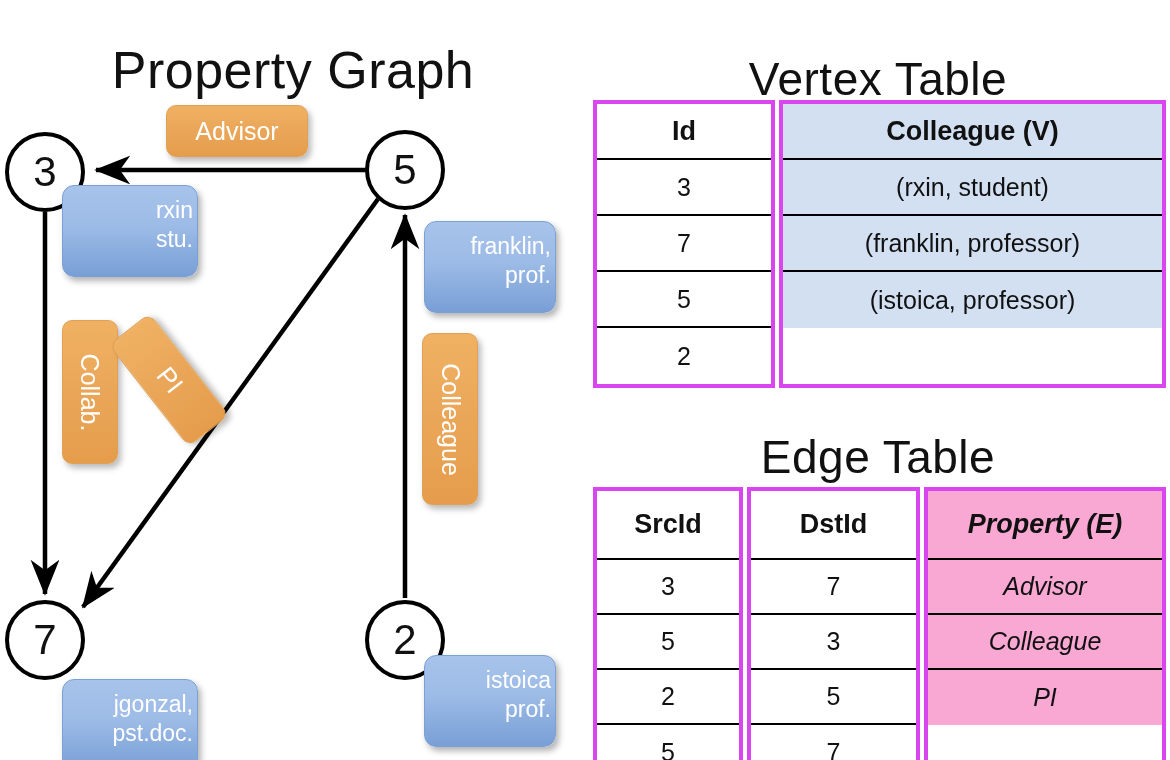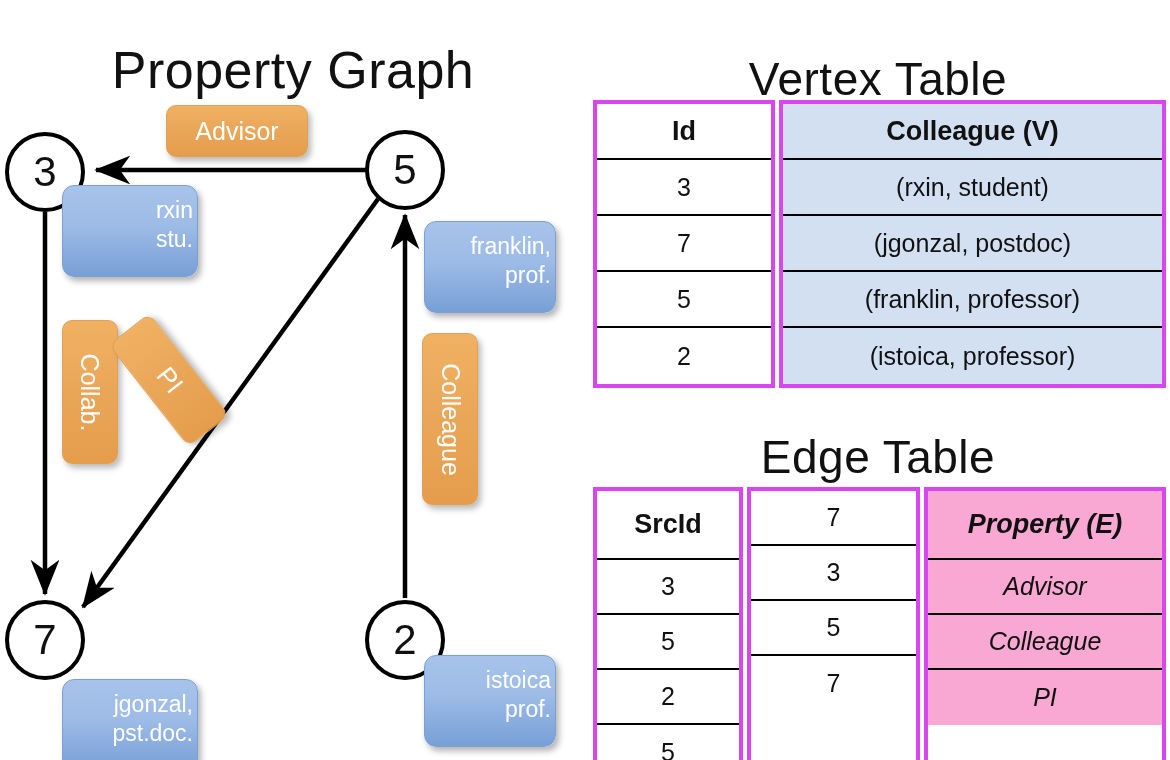--- a/index.html
+++ b/index.html
@@ -239,35 +239,35 @@
   <div class="tcol c-id">
     <div class="tcell hdr">Id</div>
     <div class="tcell">3</div>
     <div class="tcell">7</div>
     <div class="tcell">5</div>
     <div class="tcell">2</div>
   </div>
   <div class="tcol c-prop">
     <div class="tcell hdr">Colleague (V)</div>
     <div class="tcell">(rxin, student)</div>
-    <div class="tcell">(jgonzal, postdoc)</div>
     <div class="tcell">(franklin, professor)</div>
     <div class="tcell">(istoica, professor)</div>
   </div>
 </div>
 
 <div class="tbl-wrap" id="edge-table">
   <div class="tcol c-src">
     <div class="tcell hdr">SrcId</div>
     <div class="tcell">3</div>
     <div class="tcell">5</div>
     <div class="tcell">2</div>
     <div class="tcell">5</div>
   </div>
   <div class="tcol c-dst">
+    <div class="tcell hdr">DstId</div>
     <div class="tcell">7</div>
     <div class="tcell">3</div>
     <div class="tcell">5</div>
     <div class="tcell">7</div>
   </div>
   <div class="tcol c-prop">
     <div class="tcell hdr">Property (E)</div>
     <div class="tcell">Advisor</div>
     <div class="tcell">Colleague</div>
     <div class="tcell">PI</div>

